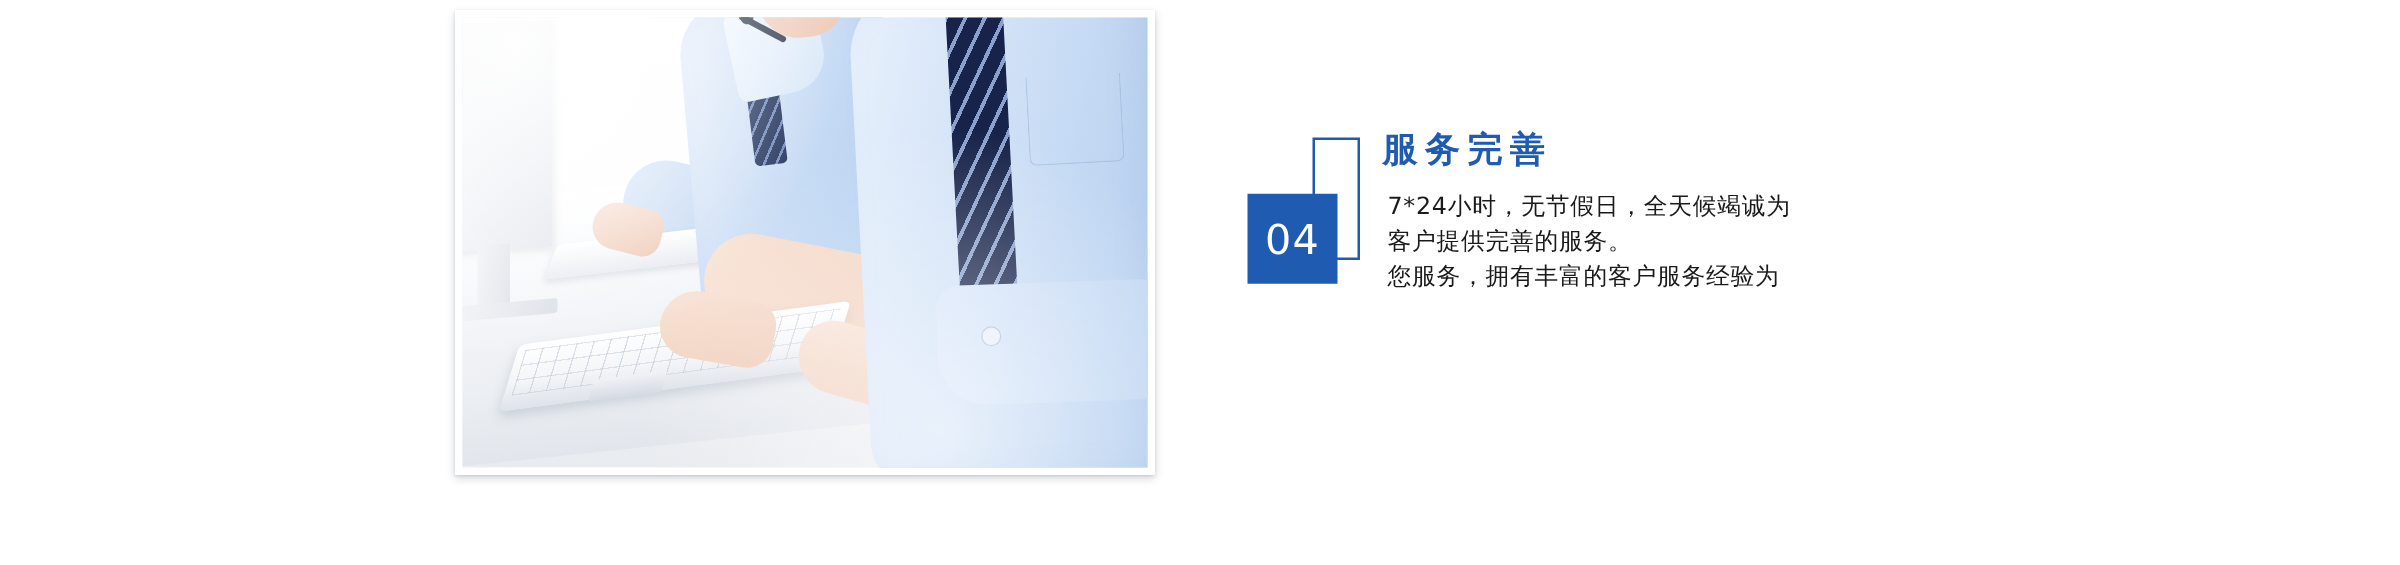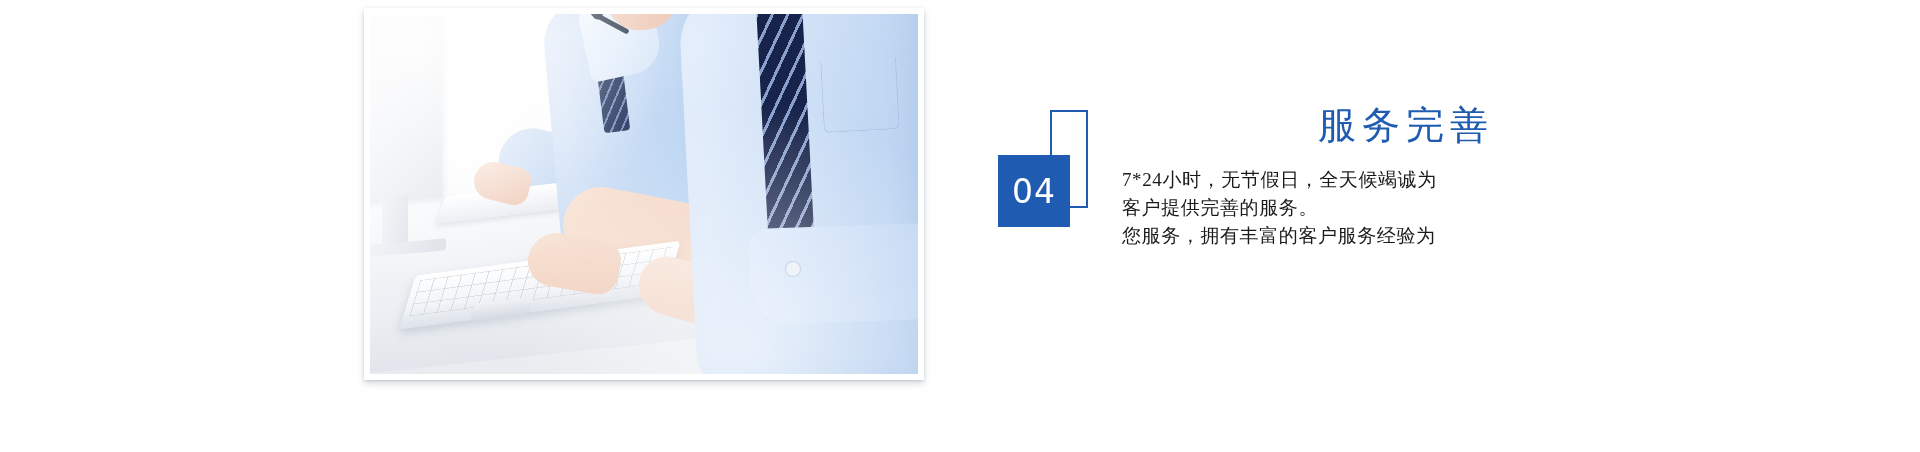--- a/index.html
+++ b/index.html
@@ -376,36 +376,34 @@
   }
 
   .text-col {
     position: absolute;
     left: 108px;
     top: -8px;
     width: 600px;
   }
   .title {
     color: #1f5bb0;
-    font-size: 38px;
-    font-weight: normal;
+    font-size: 28px;
+    font-weight: bold;
     letter-spacing: 6px;
     line-height: 1.26;
     margin: 0 0 14px 0;
     white-space: nowrap;
-    text-align: center;
   }
   .desc {
     color: #1a1a1a;
     font-size: 19px;
     line-height: 28px;
     letter-spacing: 0.6px;
     width: 410px;
-    margin: 16px;
-    font-family: Liberation Serif, serif;
+    margin: 4px;
   }
   .desc-line { display: block; white-space: nowrap; }
 </style>
 </head>
 <body>
 
 <div id="stage">
 
   <div class="photo-card">
     <div class="photo-inner">

